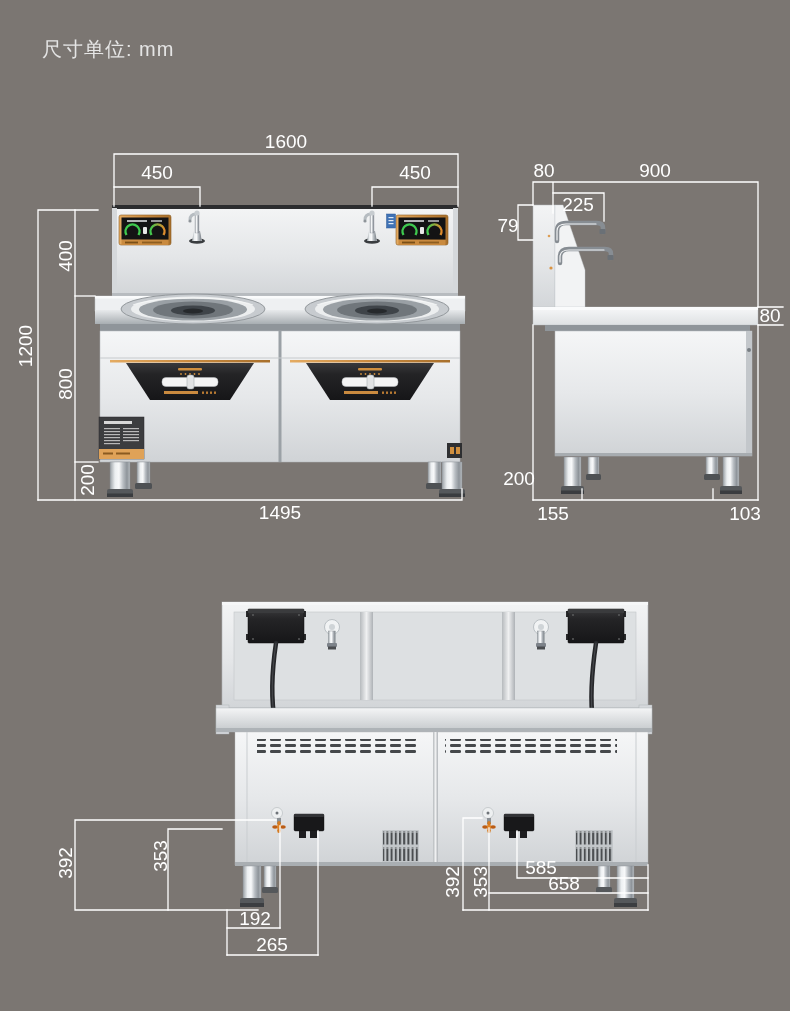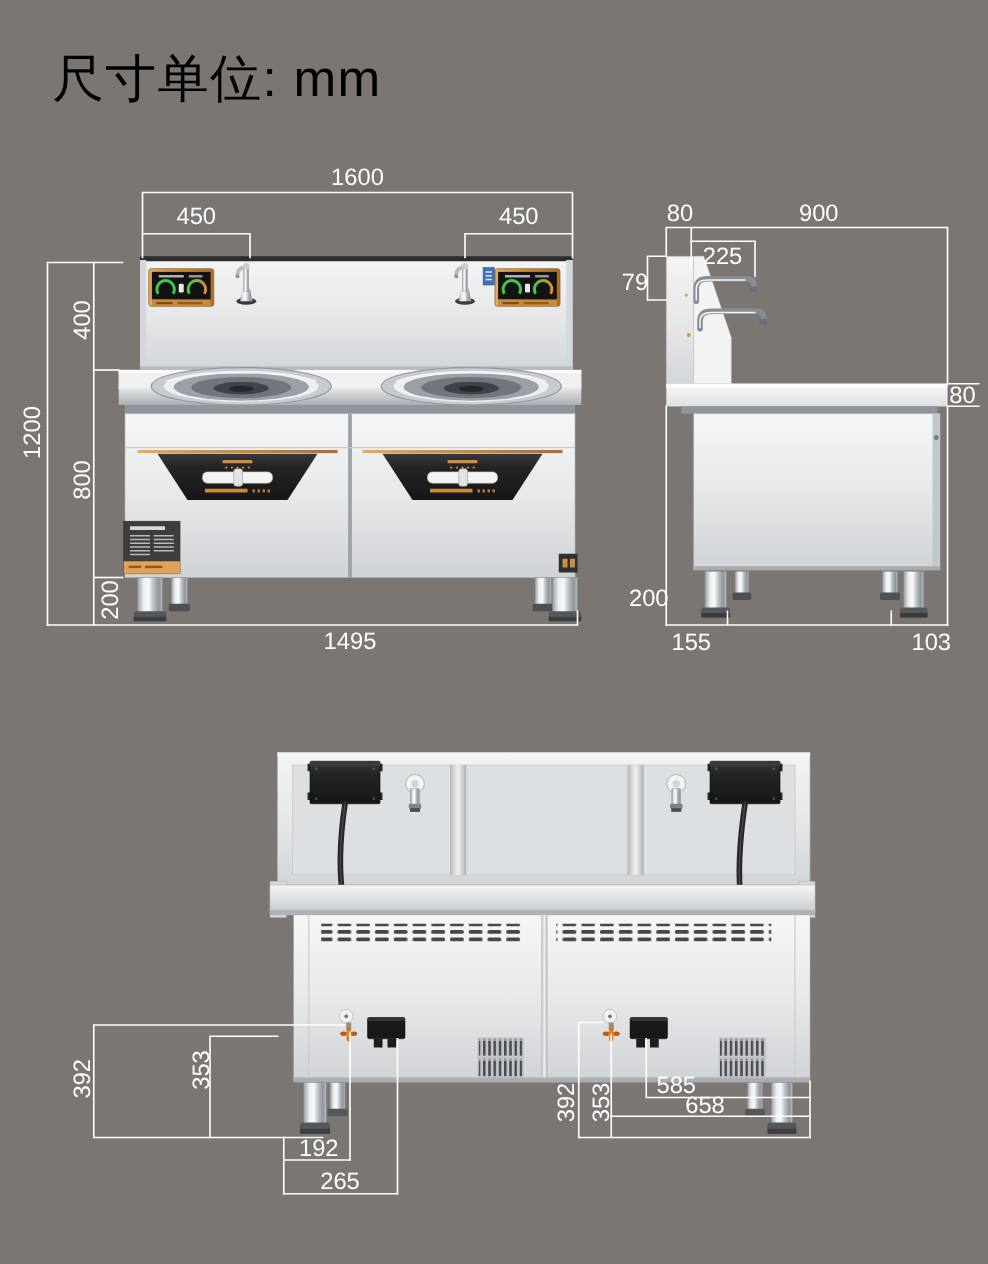--- a/index.html
+++ b/index.html
@@ -1,18 +1,18 @@
 <!DOCTYPE html>
 <html><head>
 <meta charset="utf-8">
 <style>
   html,body{margin:0;padding:0;background:#7b7672;}
   #stage{position:relative;width:790px;height:1011px;background:#7b7672;overflow:hidden;
          font-family:"Liberation Sans",sans-serif;}
-  #title{position:absolute;left:42px;top:36px;color:#000000;font-size:41px;font-weight:500;
+  #title{position:absolute;left:42px;top:36px;color:#e5e5e5;font-size:20px;font-weight:500;
          letter-spacing:1px;white-space:nowrap;text-align:center;}
   svg{position:absolute;left:0;top:0;}
   svg text{font-family:"Liberation Sans",sans-serif;font-size:19px;fill:#ffffff;}
   svg text.rot{font-size:19px;}
   .dim{stroke:#ffffff;stroke-width:1.3;fill:none;stroke-linecap:square;}
 </style>
 </head>
 <body>
 
 <div id="stage">

